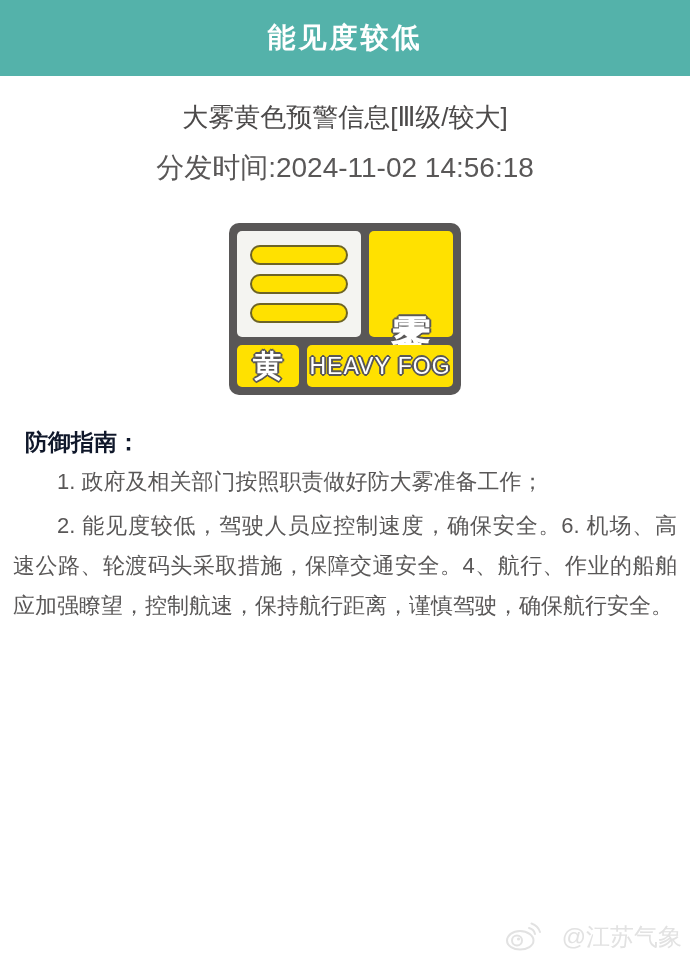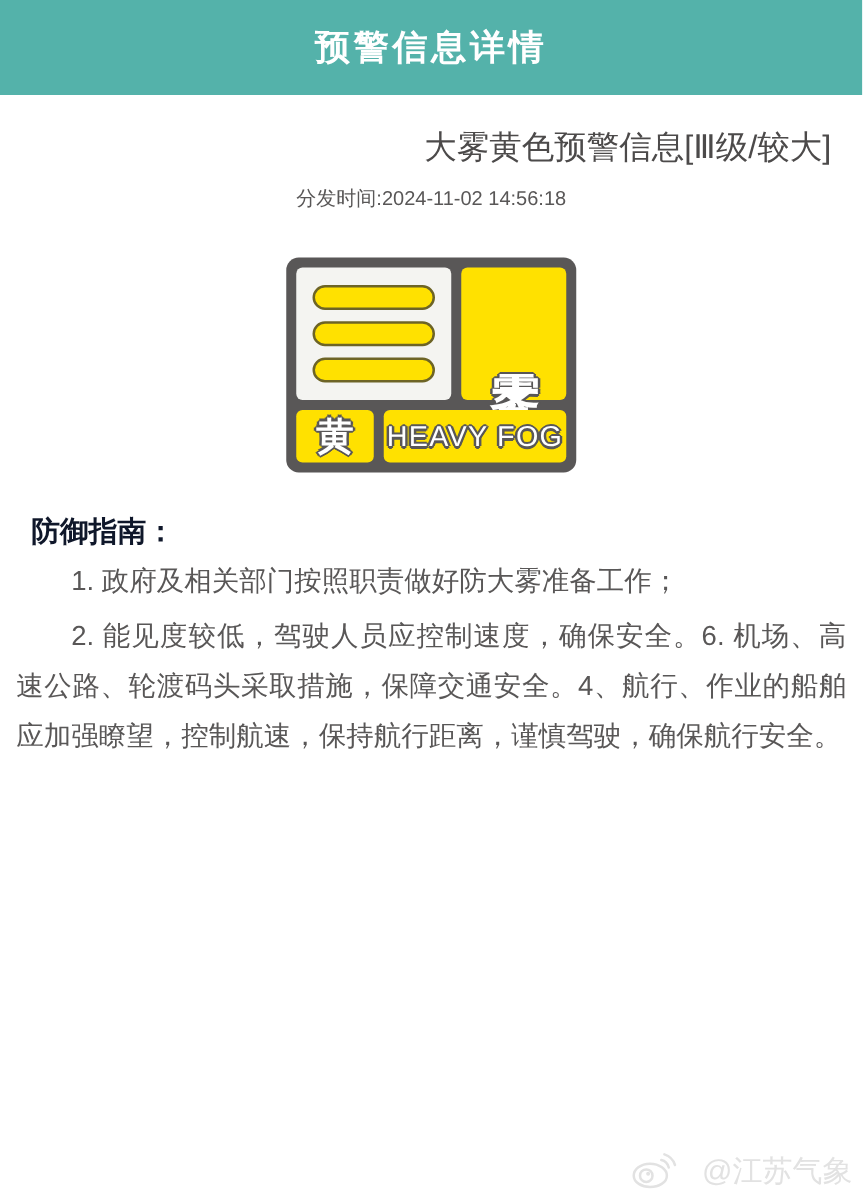--- a/index.html
+++ b/index.html
@@ -23,28 +23,28 @@
     justify-content: center;
   }
   .app-header .title {
     color: #ffffff;
     font-size: 28px;
     font-weight: bold;
     letter-spacing: 3px;
   }
   .doc-title {
     margin: 24px 25px 0;
-    text-align: right;
+    text-align: center;
     font-size: 26px;
     color: #4c4a4a;
   }
   .doc-time {
     margin: 14px 25px 0;
     text-align: center;
-    font-size: 16px;
+    font-size: 28px;
     color: #595757;
   }
   .body-text {
     margin: 18px 25px 0;
     font-size: 22px;
     line-height: 40px;
     text-align: justify;
     text-indent: 2em;
     color: #595757;
   }
@@ -156,21 +156,21 @@
     font-size: 24px;
   }
   .weibo-icon svg { display: block; }
 </style>
 </head>
 <body>
 
 <div class="page">
 
   <div class="app-header">
-    <div class="title">预警信息详情</div>
+    <div class="title">能见度较低</div>
   </div>
 
   <div class="doc-title">大雾黄色预警信息[Ⅲ级/较大]</div>
 
   <div class="doc-time">分发时间:2024-11-02 14:56:18</div>
 
 
   <div class="sign-wrap">
     <div class="sign">
       <div class="sign-top">

